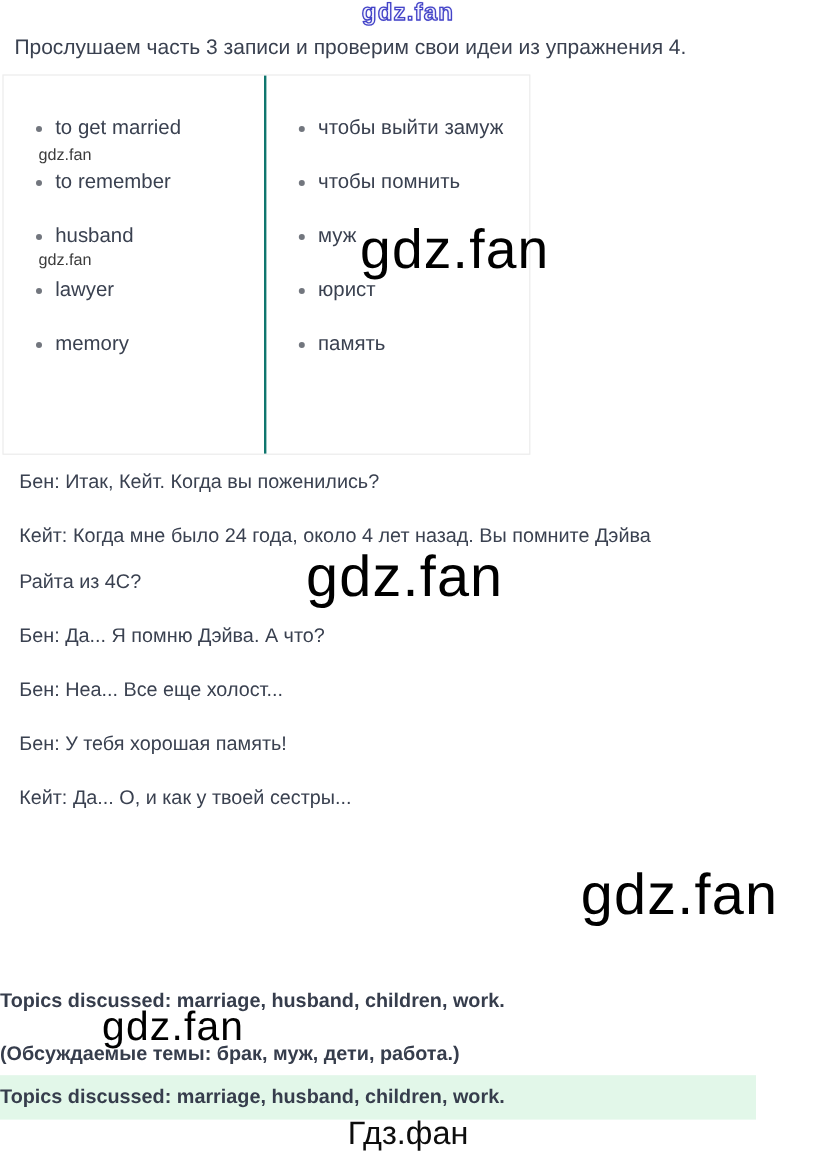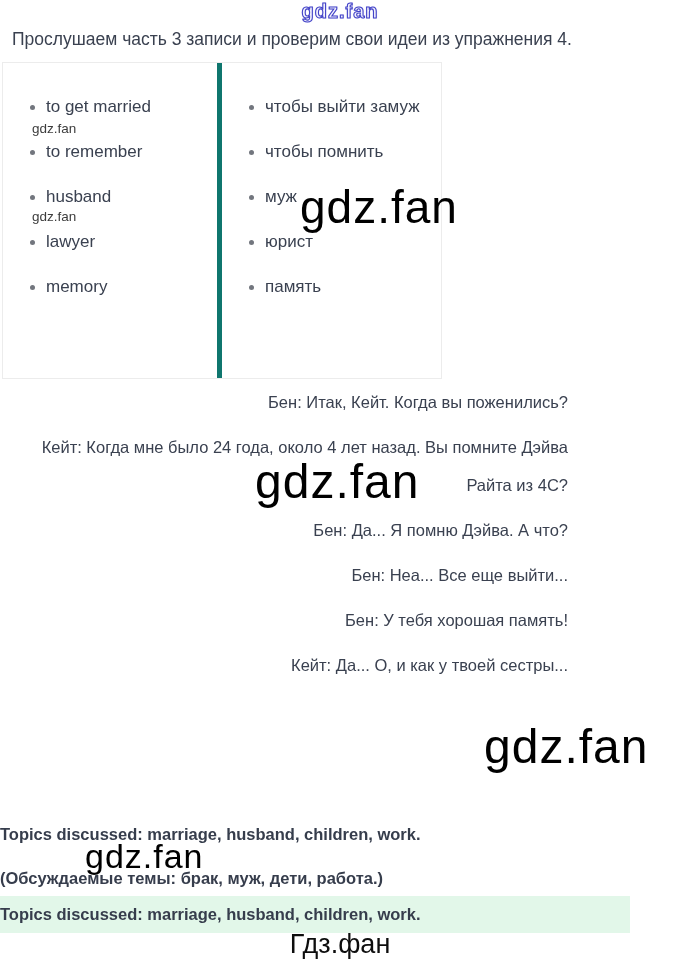--- a/index.html
+++ b/index.html
@@ -42,21 +42,21 @@
     width: 440px; height: 317px;
     border: 1px solid #ececec;
     box-sizing: border-box;
     display: flex;
   }
   .vocab-col {
     width: 50%;
     box-sizing: border-box;
     padding-top: 32px;
   }
-  .vocab-col.left { border-right: 5px solid #0f766e; }
+  .vocab-col.left { border-right: 2px solid #0f766e; }
   .vocab ul { list-style: none; margin: 0; padding: 0; }
   .vocab li {
     position: relative;
     padding-left: 43px;
     height: 24px;
     line-height: 24px;
     margin-bottom: 21px;
     font-size: 17px;
     font-weight: 500;
     white-space: nowrap;
@@ -90,21 +90,21 @@
     letter-spacing: 1px;
   }
   .wm-big.w1 { top: 184px; left: 300px; font-size: 46px; }
   .wm-big.w2 { top: 458px; left: 255px; font-size: 48px; }
   .wm-big.w3 { top: 723px; left: 484px; font-size: 48px; }
   .wm-big.w4 { top: 839px; left: 85px;  font-size: 34px; }
 
   
   .dialogue {
     position: absolute;
-    top: 383px; left: 0; width: 568px; text-align: right;
+    top: 383px; left: 16px; width: 568px;
   }
   .dialogue p {
     margin: 0 0 7px 0;
     font-size: 16.5px;
     font-weight: 500;
     line-height: 38px;
   }
 
   
   .topics-en, .topics-ru {
@@ -171,21 +171,21 @@
     </div>
   </div>
 
   <div class="wm-small a">gdz.fan</div>
   <div class="wm-small b">gdz.fan</div>
 
   <div class="dialogue">
     <p>Бен: Итак, Кейт. Когда вы поженились?</p>
     <p>Кейт: Когда мне было 24 года, около 4 лет назад. Вы помните Дэйва Райта из 4C?</p>
     <p>Бен: Да... Я помню Дэйва. А что?</p>
-    <p>Бен: Неа... Все еще выйти...</p>
+    <p>Бен: Неа... Все еще холост...</p>
     <p>Бен: У тебя хорошая память!</p>
     <p>Кейт: Да... О, и как у твоей сестры...</p>
   </div>
 
   <div class="wm-big w1">gdz.fan</div>
   <div class="wm-big w2">gdz.fan</div>
   <div class="wm-big w3">gdz.fan</div>
   <div class="wm-big w4">gdz.fan</div>
 
   <div class="topics-en">Topics discussed: marriage, husband, children, work.</div>

